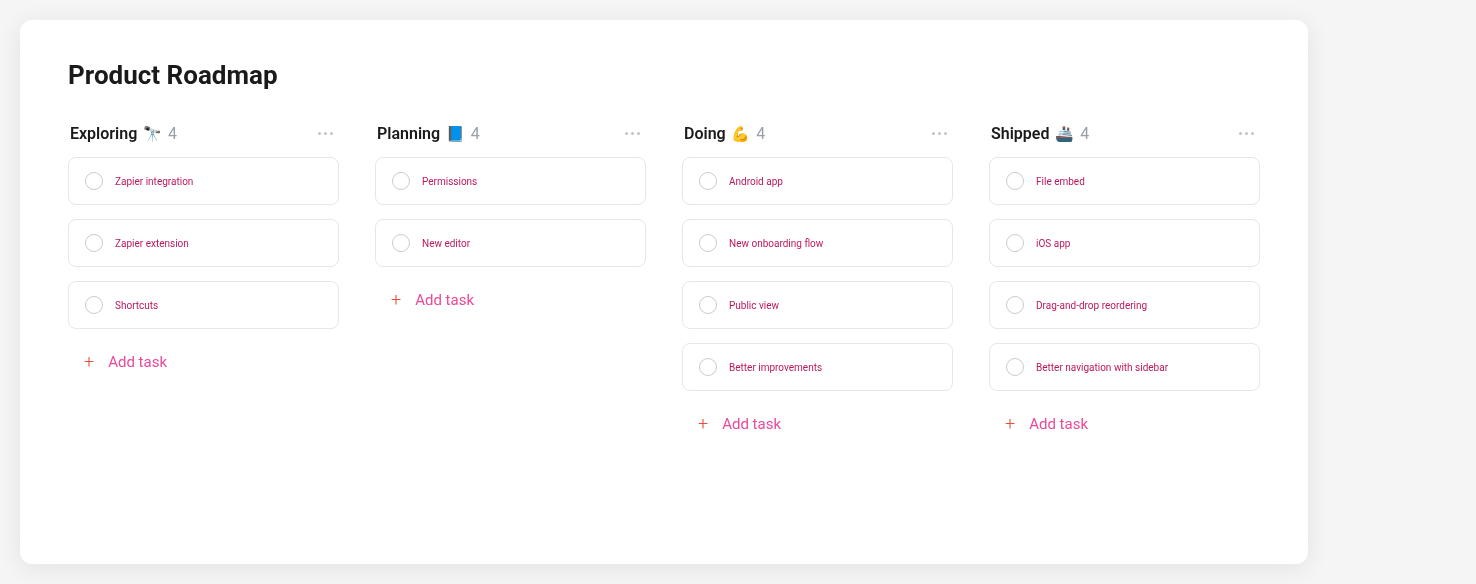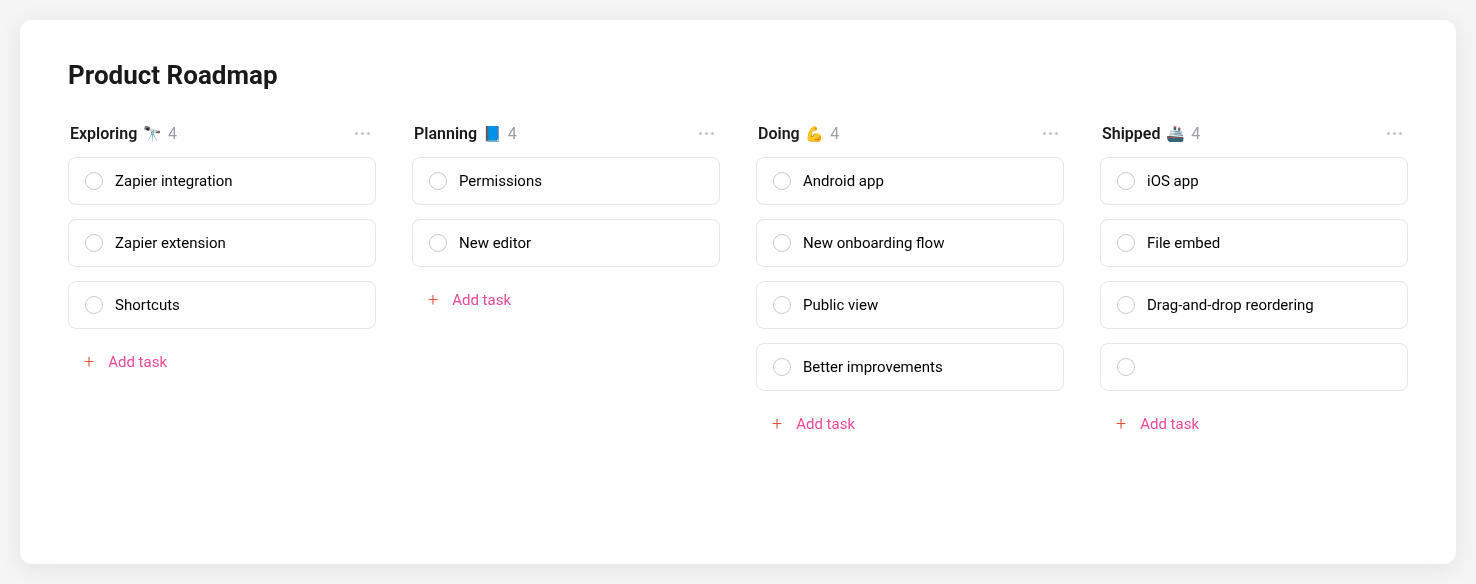--- a/index.html
+++ b/index.html
@@ -10,21 +10,21 @@
     body {
       font-family: -apple-system, BlinkMacSystemFont, "Segoe UI", Roboto, Helvetica, Arial, sans-serif;
       background: #f5f5f5;
       padding: 20px;
     }
     .board-container {
       background: #ffffff;
       border-radius: 12px;
       padding: 40px 48px 48px 48px;
       box-shadow: 0 4px 24px rgba(0,0,0,0.08);
-      width: 1436px;
+      width: 1288px;
       height: 544px;
     }
     .page-title {
       font-size: 26px;
       font-weight: 700;
       color: #1a1a1a;
       margin-bottom: 34px;
     }
     .columns {
       display: flex;
@@ -88,22 +88,22 @@
       background: #fff;
     }
     .task-checkbox {
       width: 18px;
       height: 18px;
       border: 1.5px solid #c8ccd0;
       border-radius: 50%;
       flex-shrink: 0;
     }
     .task-title {
-      font-size: 15px;
-      color: #000000;
+      font-size: 10px;
+      color: #be185d;
       white-space: nowrap;
       overflow: hidden;
       text-overflow: ellipsis;
     }
     .add-task {
       display: flex;
       align-items: center;
       gap: 14px;
       padding: 12px 16px 0 16px;
       margin-top: 12px;
@@ -236,32 +236,33 @@
         </div>
         <div class="more-btn">
           <span class="more-dot"></span>
           <span class="more-dot"></span>
           <span class="more-dot"></span>
         </div>
       </div>
       <div class="tasks">
         <div class="task-card">
           <span class="task-checkbox"></span>
+          <span class="task-title">File embed</span>
+        </div>
+        <div class="task-card">
+          <span class="task-checkbox"></span>
           <span class="task-title">iOS app</span>
         </div>
         <div class="task-card">
           <span class="task-checkbox"></span>
-          <span class="task-title">File embed</span>
-        </div>
-        <div class="task-card">
-          <span class="task-checkbox"></span>
           <span class="task-title">Drag-and-drop reordering</span>
         </div>
         <div class="task-card">
           <span class="task-checkbox"></span>
+          <span class="task-title">Better navigation with sidebar</span>
         </div>
       </div>
       <div class="add-task">
         <span class="plus-icon">+</span>
         <span class="add-task-label">Add task</span>
       </div>
     </div>
 
   </div>
 </div>

